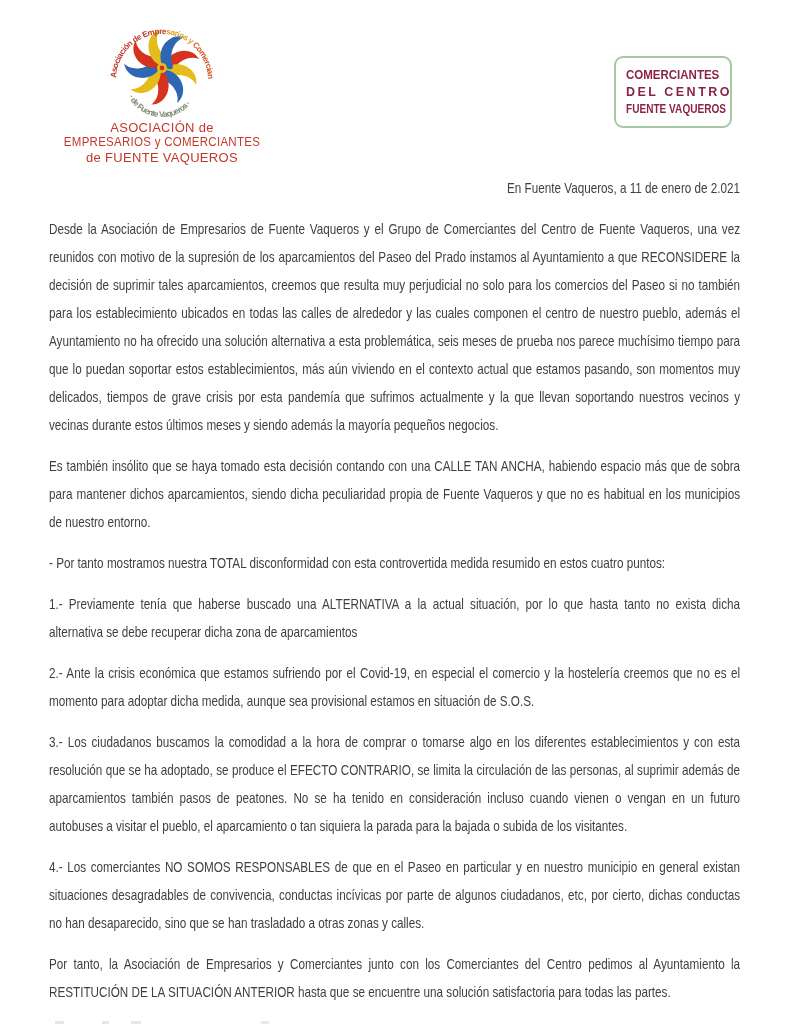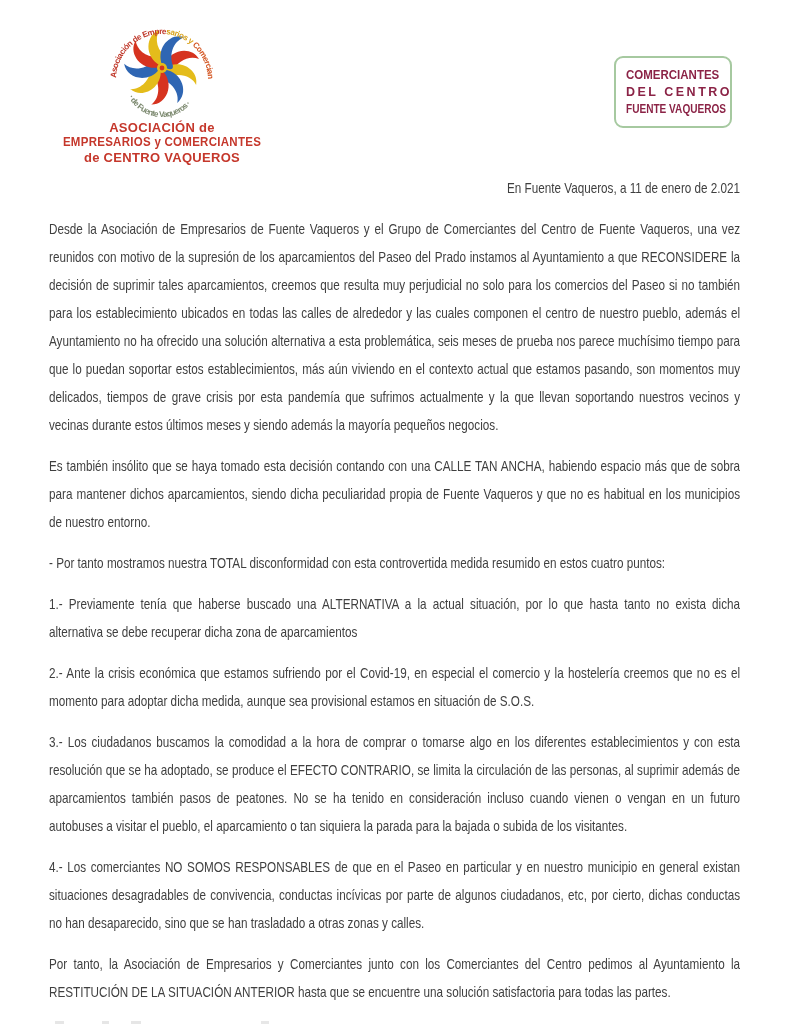--- a/index.html
+++ b/index.html
@@ -13,21 +13,21 @@
   }
   
   .logo-block{
     position:absolute;left:52px;top:12px;width:220px;
     text-align:center;
   }
   .logo-svg{display:block;margin:0 auto;width:126px;height:106px;}
   .logo-title{
     margin-top:2px;
     color:#c5372b;
-    font-weight:bold;
+    font-weight:normal;
     line-height:15px;
     letter-spacing:.3px;
   }
   .logo-title .t1{font-size:13px;display:block;}
   .logo-title .t2{font-size:12.5px;display:block;transform:scaleX(.92);transform-origin:50% 50%;}
   .logo-title .t3{font-size:13px;display:block;}
   .badge{
     position:absolute;right:53px;top:56px;
     width:96px;
     border:2px solid #a6c9a0;
@@ -93,21 +93,21 @@
           <tspan fill="#c0392b">Asociación de Empre</tspan><tspan fill="#d9a21b">sarios y </tspan><tspan fill="#d35420">Comerciantes</tspan>
         </textPath>
       </text>
       <text font-size="8.2" font-weight="bold" fill="#7d8a70" letter-spacing="0.2">
         <textPath href="#arcBottom" startOffset="1" textLength="74">· de Fuente Vaqueros ·</textPath>
       </text>
     </svg>
     <div class="logo-title">
       <span class="t1">ASOCIACIÓN de</span>
       <span class="t2">EMPRESARIOS y COMERCIANTES</span>
-      <span class="t3">de CENTRO VAQUEROS</span>
+      <span class="t3">de FUENTE VAQUEROS</span>
     </div>
   </div>
 
   <div class="badge">
     <span class="b1">COMERCIANTES</span>
     <span class="b2">DEL CENTRO</span>
     <span class="b3">FUENTE VAQUEROS</span>
   </div>
 
   <div class="doc-body">

